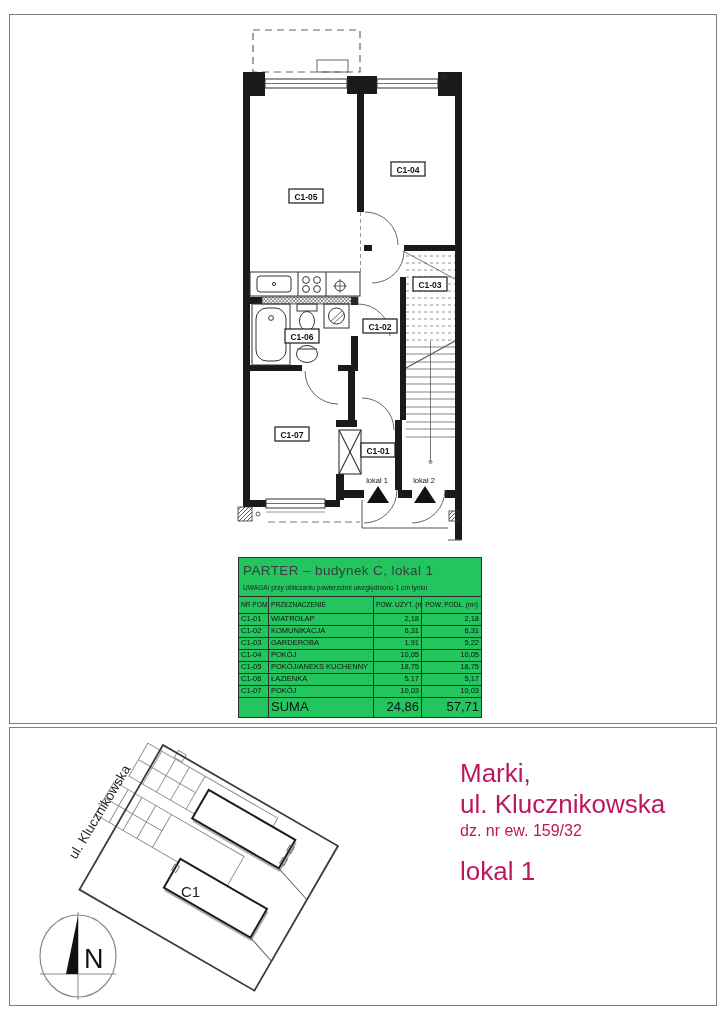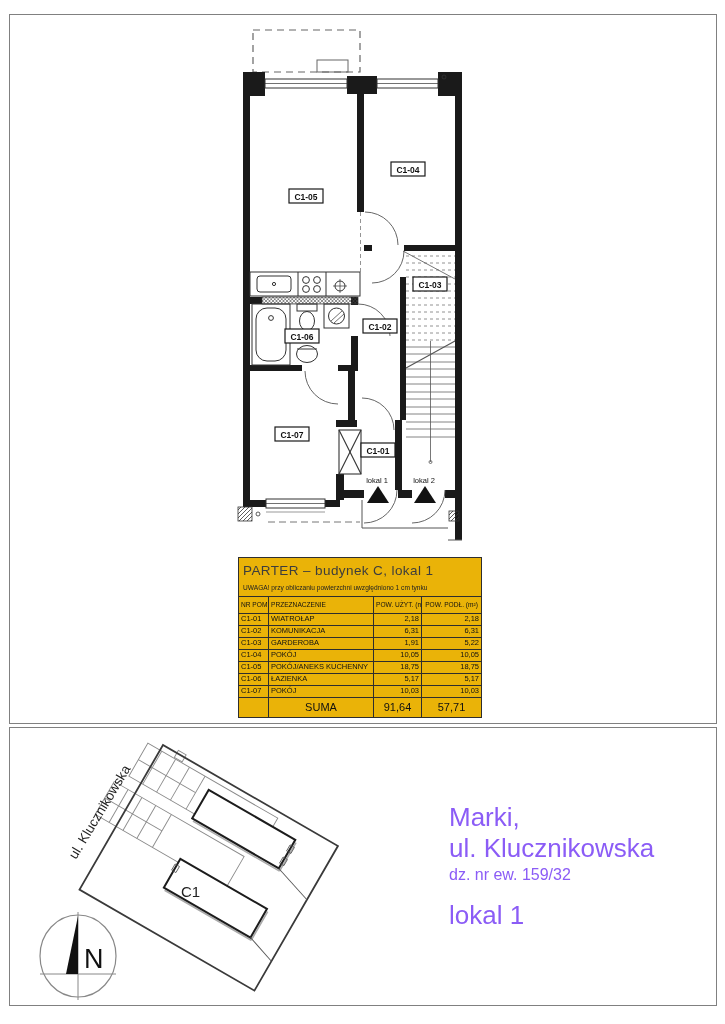--- a/index.html
+++ b/index.html
@@ -5,34 +5,34 @@
   html,body{margin:0;padding:0;background:#fff;}
   #sheet{position:relative;width:725px;height:1024px;background:#fff;overflow:hidden;
          font-family:"Liberation Sans",sans-serif;color:#111;}
   .frame{position:absolute;border:1px solid #808080;box-sizing:border-box;background:transparent;}
   #frame-top{left:9px;top:14px;width:708px;height:710px;}
   #frame-bottom{left:9px;top:727px;width:708px;height:279px;}
   svg.sheet-svg{position:absolute;left:0;top:0;}
 
   
   table.area-table{position:absolute;left:238px;top:557px;width:243px;border-collapse:collapse;
-    table-layout:fixed;background:#eab308;}
+    table-layout:fixed;background:#22c55e;}
   table.area-table td{border:1px solid #2e2e2e;font-size:7.5px;line-height:1.1;padding:0 2px;
     color:#111;white-space:nowrap;overflow:hidden;height:11px;}
   tr.t-title td{border-bottom:none;font-size:13.5px;color:#3d3d3d;letter-spacing:0.4px;
     padding:3px 4px 0 4px;height:21px;}
   tr.t-note td{border-top:none;font-size:6.6px;color:#222;padding:0 4px 2px 4px;height:12px;}
   tr.t-head td{font-size:6.6px;height:16px;}
   td.c-num{text-align:right;padding-right:13px;}
   td.c-num2{text-align:right;padding-right:16px;}
   td.c-ctr{text-align:center;padding:0 1px;}
-  tr.t-sum td{height:19px;font-size:11px;text-align:center;}
+  tr.t-sum td{height:19px;font-size:13px;}
 
   
-  .info{position:absolute;left:449px;color:#8b5cf6;white-space:nowrap;margin-top:44px;}
+  .info{position:absolute;left:460px;color:#be185d;white-space:nowrap;}
   .info-big{font-size:26px;line-height:1;}
   .info-mid{font-size:16px;line-height:1;}
   .info-area{font-size:20.5px;line-height:1;}
   .unit-gap{display:inline-block;margin-left:20px;}
 </style>
 </head>
 <body>
 
 <div id="sheet">
 
@@ -345,21 +345,21 @@
       </tr>
       <tr>
         <td>C1-07</td>
         <td>POKÓJ</td>
         <td class="c-num">10,03</td>
         <td class="c-num2">10,03</td>
       </tr>
       <tr class="t-sum">
         <td></td>
         <td>SUMA</td>
-        <td class="c-num">91,64</td>
+        <td class="c-num">24,86</td>
         <td class="c-num2">57,71</td>
       </tr>
     </tbody>
   </table>
 
   <div class="info info-big" style="top:760px;">Marki,</div>
   <div class="info info-big" style="top:791px;">ul. Klucznikowska</div>
   <div class="info info-mid" style="top:823px;">dz. nr ew. 159/32</div>
   <div class="info info-big" style="top:858px;">lokal 1</div>
 

